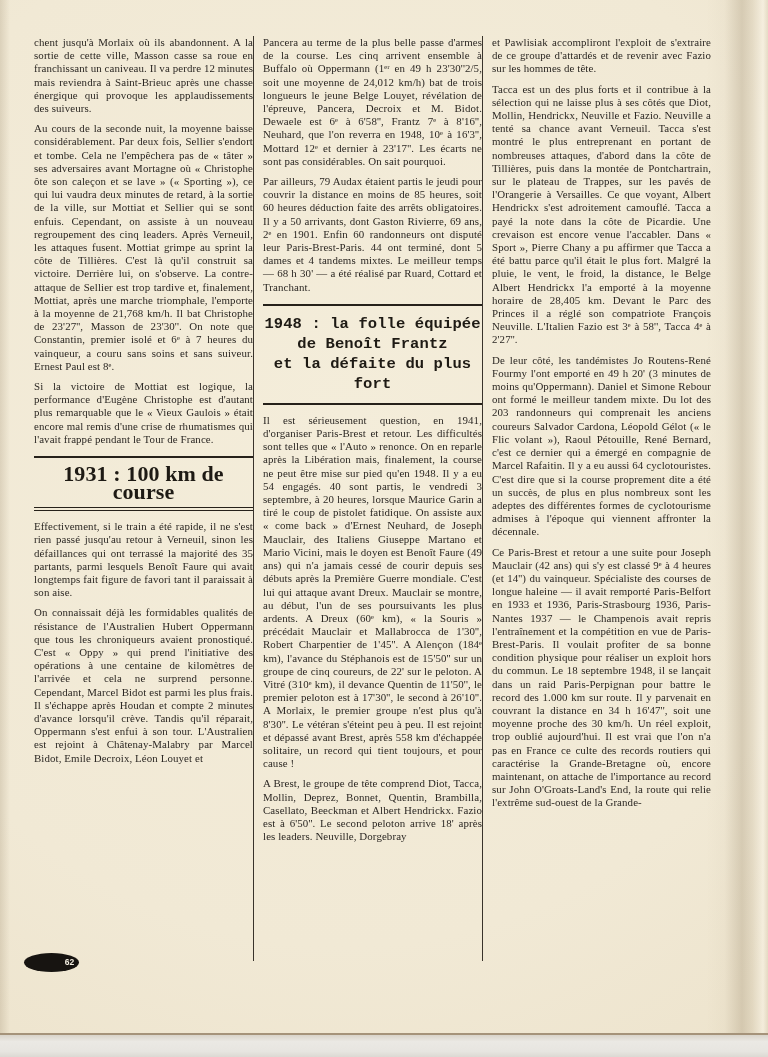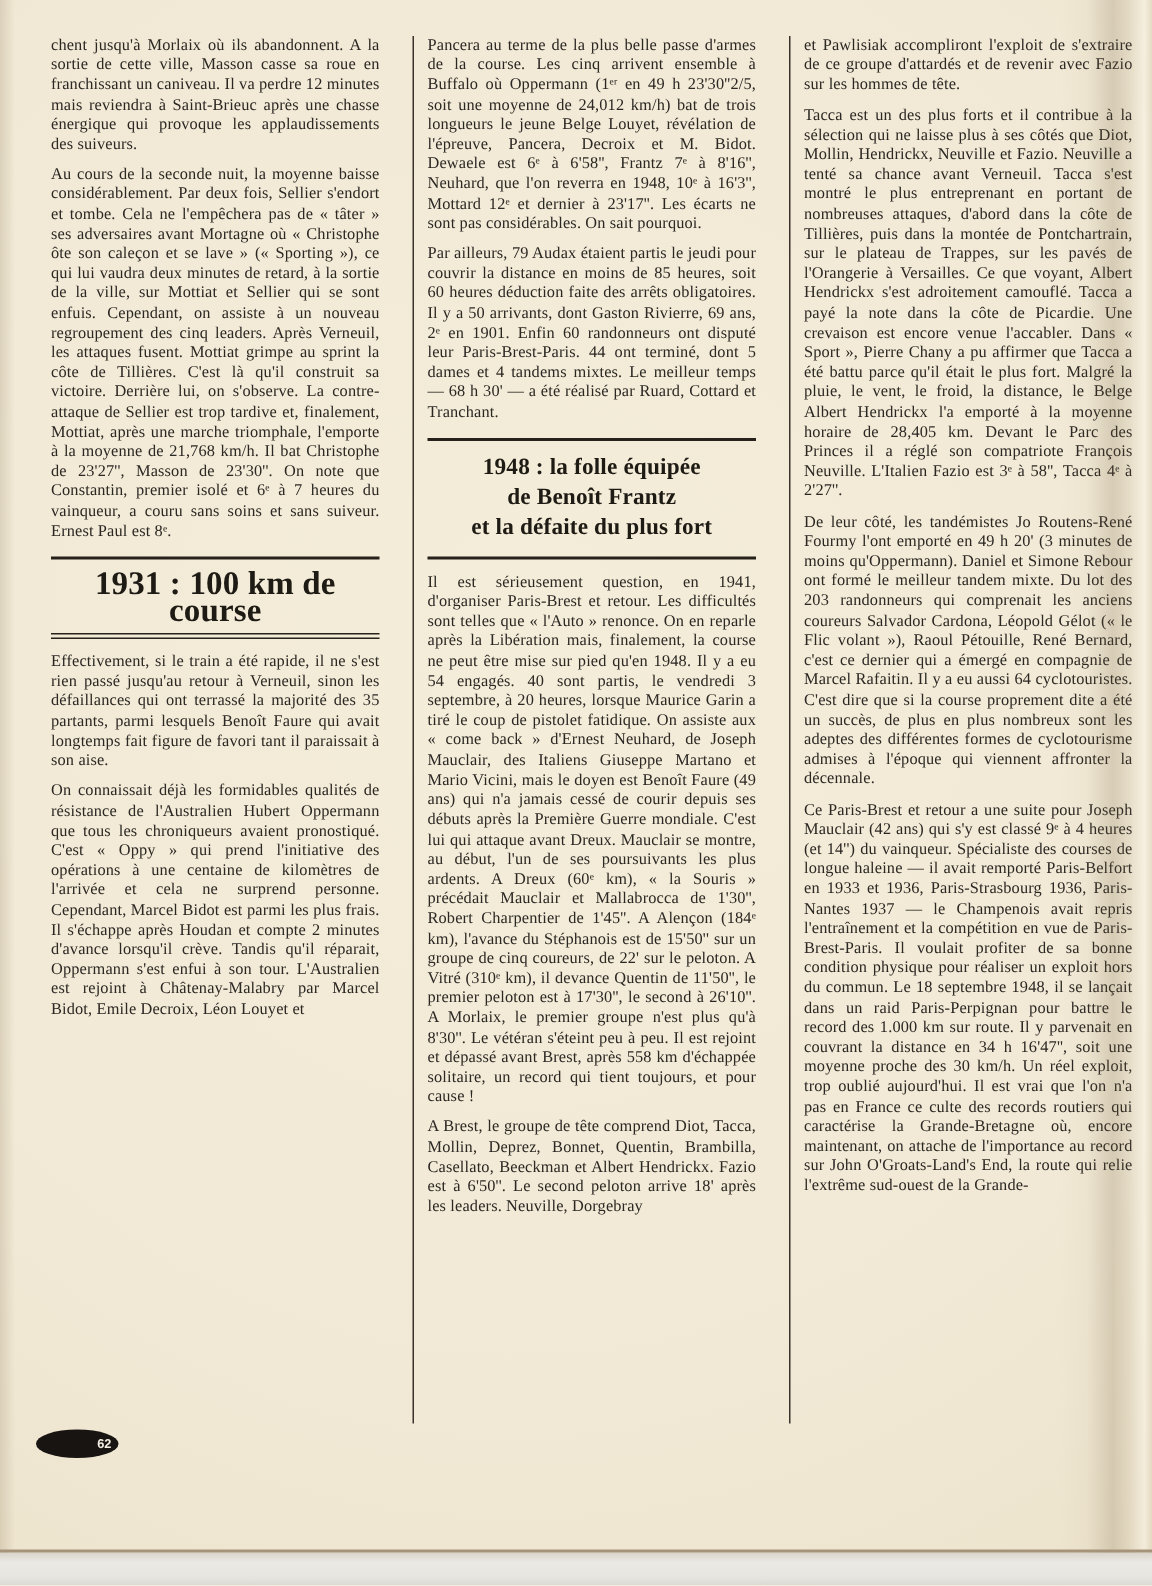--- a/index.html
+++ b/index.html
@@ -21,59 +21,60 @@
     position:absolute; top:0; left:0; width:10px; height:1036px;
     background:linear-gradient(to right, rgba(120,99,66,0.18), rgba(120,99,66,0));
   }
   .bottom-stack{
     position:absolute; left:0; bottom:0; width:768px; height:22px;
     background:linear-gradient(to bottom,#d9d4ca 0%,#ebe9e4 30%,#e7e5e0 75%,#dcd9d3 100%);
     border-top:2px solid #a5937a;
   }
   
   .columns{
-    position:absolute; left:34px; top:24px; display:flex;
+    position:absolute; left:34px; top:36px; display:flex;
     color:#2b2723;
     justify-content:space-between;
   }
   .col{
     width:219px; min-height:925px;
     font-size:10.9px; line-height:13.2px; text-align:justify;
     letter-spacing:0.1px;
   }
-  .col + .col{ border-left:1.5px solid #39332b; margin-left:22px; padding-left:9px; }
+  .col + .col{ border-left:1.5px solid #39332b; margin-left:0; padding-left:9px; }
   .para{ margin:0 0 7px 0; }
   .headbox{
     border-top:2.5px solid #26211a;
     text-align:center; font-weight:bold; color:#1e1a14;
     margin:10px 0 9px 0; padding:7px 0 6px 0;
   }
   .headbox.double-rule{ border-bottom:4px double #26211a; }
   .headbox.solid-rule{ border-bottom:2.5px solid #26211a; }
   .head-1col{ font-size:22px; line-height:18px; }
   .head-3line{ font-size:15.5px; line-height:20px; padding:8px 0 9px 0; }
-  .head-3line span{ display:block; }
+  .head-3line span{ display:block;font-family:Liberation Mono, monospace; }
   
   .page-badge{
     position:absolute; left:24px; top:953px; width:19px; height:19px;
     background:#171411; border-radius:50%;
     color:#f4efe2; font-family:"Liberation Sans","DejaVu Sans",sans-serif;
     font-size:8.5px; font-weight:bold; line-height:19px; text-align:center;padding-left:36px;
   }
 </style>
 </head>
 <body>
 
 <div class="screen">
 
   <div class="columns">
 
     <div class="col">
       <p class="para">chent jusqu'à Morlaix où ils abandonnent. A la sortie de cette ville, Masson casse sa roue en franchissant un caniveau. Il va perdre 12 minutes mais reviendra à Saint-Brieuc après une chasse énergique qui provoque les applaudissements des suiveurs.</p>
       <p class="para">Au cours de la seconde nuit, la moyenne baisse considérablement. Par deux fois, Sellier s'endort et tombe. Cela ne l'empêchera pas de « tâter » ses adversaires avant Mortagne où « Christophe ôte son caleçon et se lave » (« Sporting »), ce qui lui vaudra deux minutes de retard, à la sortie de la ville, sur Mottiat et Sellier qui se sont enfuis. Cependant, on assiste à un nouveau regroupement des cinq leaders. Après Verneuil, les attaques fusent. Mottiat grimpe au sprint la côte de Tillières. C'est là qu'il construit sa victoire. Derrière lui, on s'observe. La contre-attaque de Sellier est trop tardive et, finalement, Mottiat, après une marche triomphale, l'emporte à la moyenne de 21,768 km/h. Il bat Christophe de 23'27'', Masson de 23'30''. On note que Constantin, premier isolé et 6ᵉ à 7 heures du vainqueur, a couru sans soins et sans suiveur. Ernest Paul est 8ᵉ.</p>
+      <p class="para">Si la victoire de Mottiat est logique, la performance d'Eugène Christophe est d'autant plus remarquable que le « Vieux Gaulois » était encore mal remis d'une crise de rhumatismes qui l'avait frappé pendant le Tour de France.</p>
       <div class="headbox double-rule head-1col">1931 : 100 km de course</div>
       <p class="para">Effectivement, si le train a été rapide, il ne s'est rien passé jusqu'au retour à Verneuil, sinon les défaillances qui ont terrassé la majorité des 35 partants, parmi lesquels Benoît Faure qui avait longtemps fait figure de favori tant il paraissait à son aise.</p>
       <p class="para">On connaissait déjà les formidables qualités de résistance de l'Australien Hubert Oppermann que tous les chroniqueurs avaient pronostiqué. C'est « Oppy » qui prend l'initiative des opérations à une centaine de kilomètres de l'arrivée et cela ne surprend personne. Cependant, Marcel Bidot est parmi les plus frais. Il s'échappe après Houdan et compte 2 minutes d'avance lorsqu'il crève. Tandis qu'il réparait, Oppermann s'est enfui à son tour. L'Australien est rejoint à Châtenay-Malabry par Marcel Bidot, Emile Decroix, Léon Louyet et</p>
     </div>
 
     <div class="col">
       <p class="para">Pancera au terme de la plus belle passe d'armes de la course. Les cinq arrivent ensemble à Buffalo où Oppermann (1ᵉʳ en 49 h 23'30''2/5, soit une moyenne de 24,012 km/h) bat de trois longueurs le jeune Belge Louyet, révélation de l'épreuve, Pancera, Decroix et M. Bidot. Dewaele est 6ᵉ à 6'58'', Frantz 7ᵉ à 8'16'', Neuhard, que l'on reverra en 1948, 10ᵉ à 16'3'', Mottard 12ᵉ et dernier à 23'17''. Les écarts ne sont pas considérables. On sait pourquoi.</p>
       <p class="para">Par ailleurs, 79 Audax étaient partis le jeudi pour couvrir la distance en moins de 85 heures, soit 60 heures déduction faite des arrêts obligatoires. Il y a 50 arrivants, dont Gaston Rivierre, 69 ans, 2ᵉ en 1901. Enfin 60 randonneurs ont disputé leur Paris-Brest-Paris. 44 ont terminé, dont 5 dames et 4 tandems mixtes. Le meilleur temps — 68 h 30' — a été réalisé par Ruard, Cottard et Tranchant.</p>
       <div class="headbox solid-rule head-3line">
         <span>1948 : la folle équipée</span>

